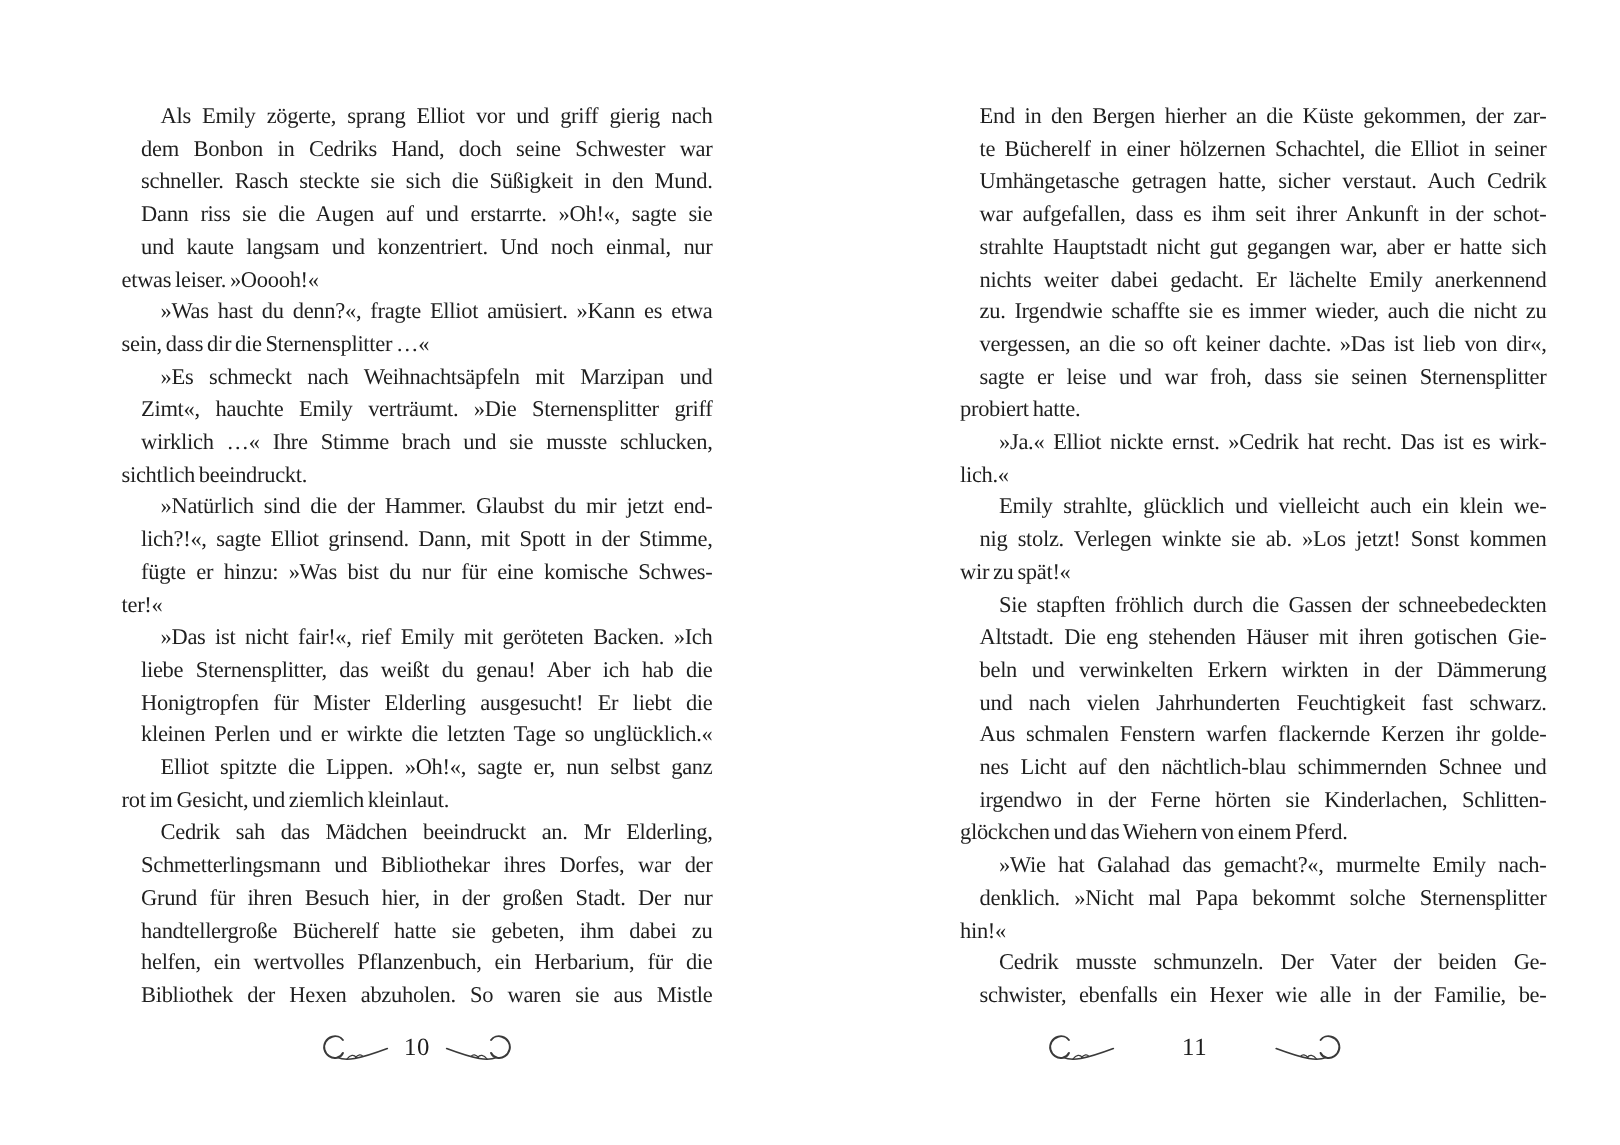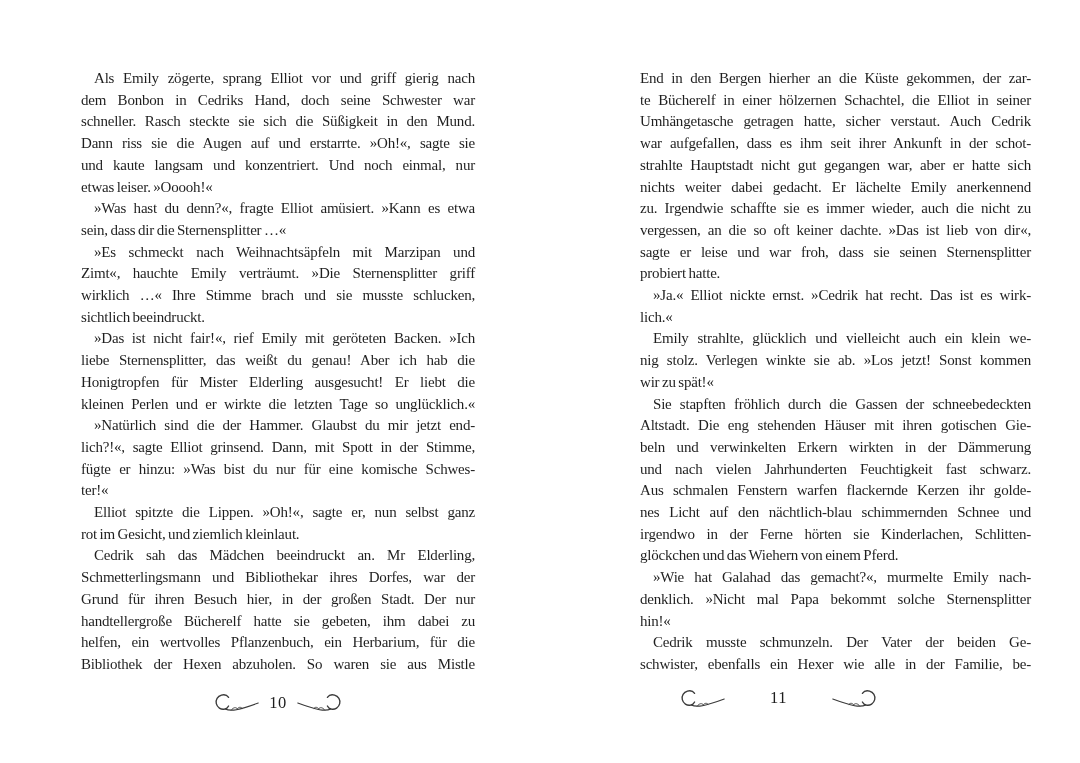--- a/index.html
+++ b/index.html
@@ -27,33 +27,34 @@
   .line {
     line-height: 21.7px;
     white-space: normal;
     letter-spacing: -0.2px;
     word-spacing: -1px;
     text-align: left;
   }
   .line.j {
     text-align: justify;
     text-align-last: justify;
+    margin-left: 13px;
   }
   .line.ind { padding-left: 13px; }
   .pagenum-row {
     position: absolute;
     top: 684px;
     height: 30px;
     display: flex;
     align-items: center;
     justify-content: center;
     gap: 9px;
   }
-  .pagenum-row.left  { left: 81px;  width: 394px; align-items: flex-end; }
-  .pagenum-row.right { left: 583px; width: 391px; gap: 44px; }
+  .pagenum-row.left  { left: 81px;  width: 394px; }
+  .pagenum-row.right { left: 601px; width: 391px; gap: 44px; }
   .pagenum {
     font-size: 16.5px;
     color: #1d1d1d;
     letter-spacing: 0.5px;
     transform: translateY(-1px);
   }
   .flourish { display: block; }
   .flourish.mir { transform: scaleX(-1); }
 </style>
 </head>
@@ -74,30 +75,30 @@
         <div class="line j ind">»Was hast du denn?«, fragte Elliot amüsiert. »Kann es etwa</div>
         <div class="line">sein, dass dir die Sternensplitter …«</div>
       </div>
       <div class="para">
         <div class="line j ind">»Es schmeckt nach Weihnachtsäpfeln mit Marzipan und</div>
         <div class="line j">Zimt«, hauchte Emily verträumt. »Die Sternensplitter griff</div>
         <div class="line j">wirklich …« Ihre Stimme brach und sie musste schlucken,</div>
         <div class="line">sichtlich beeindruckt.</div>
       </div>
       <div class="para">
+        <div class="line j ind">»Natürlich sind die der Hammer. Glaubst du mir jetzt end-</div>
+        <div class="line j">lich?!«, sagte Elliot grinsend. Dann, mit Spott in der Stimme,</div>
+        <div class="line j">fügte er hinzu: »Was bist du nur für eine komische Schwes-</div>
+        <div class="line">ter!«</div>
+      </div>
+      <div class="para">
         <div class="line j ind">»Das ist nicht fair!«, rief Emily mit geröteten Backen. »Ich</div>
         <div class="line j">liebe Sternensplitter, das weißt du genau! Aber ich hab die</div>
         <div class="line j">Honigtropfen für Mister Elderling ausgesucht! Er liebt die</div>
         <div class="line j">kleinen Perlen und er wirkte die letzten Tage so unglücklich.«</div>
-      </div>
-      <div class="para">
-        <div class="line j ind">»Natürlich sind die der Hammer. Glaubst du mir jetzt end-</div>
-        <div class="line j">lich?!«, sagte Elliot grinsend. Dann, mit Spott in der Stimme,</div>
-        <div class="line j">fügte er hinzu: »Was bist du nur für eine komische Schwes-</div>
-        <div class="line">ter!«</div>
       </div>
       <div class="para">
         <div class="line j ind">Elliot spitzte die Lippen. »Oh!«, sagte er, nun selbst ganz</div>
         <div class="line">rot im Gesicht, und ziemlich kleinlaut.</div>
       </div>
       <div class="para">
         <div class="line j ind">Cedrik sah das Mädchen beeindruckt an. Mr Elderling,</div>
         <div class="line j">Schmetterlingsmann und Bibliothekar ihres Dorfes, war der</div>
         <div class="line j">Grund für ihren Besuch hier, in der großen Stadt. Der nur</div>
         <div class="line j">handtellergroße Bücherelf hatte sie gebeten, ihm dabei zu</div>

